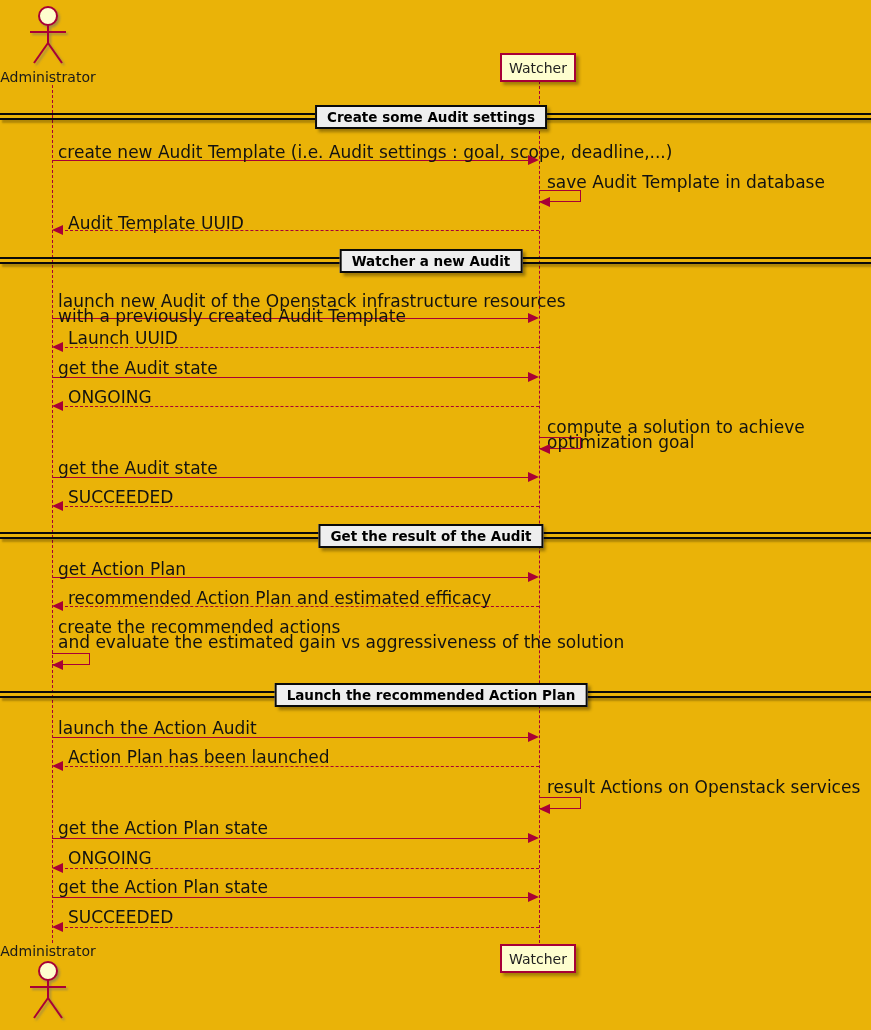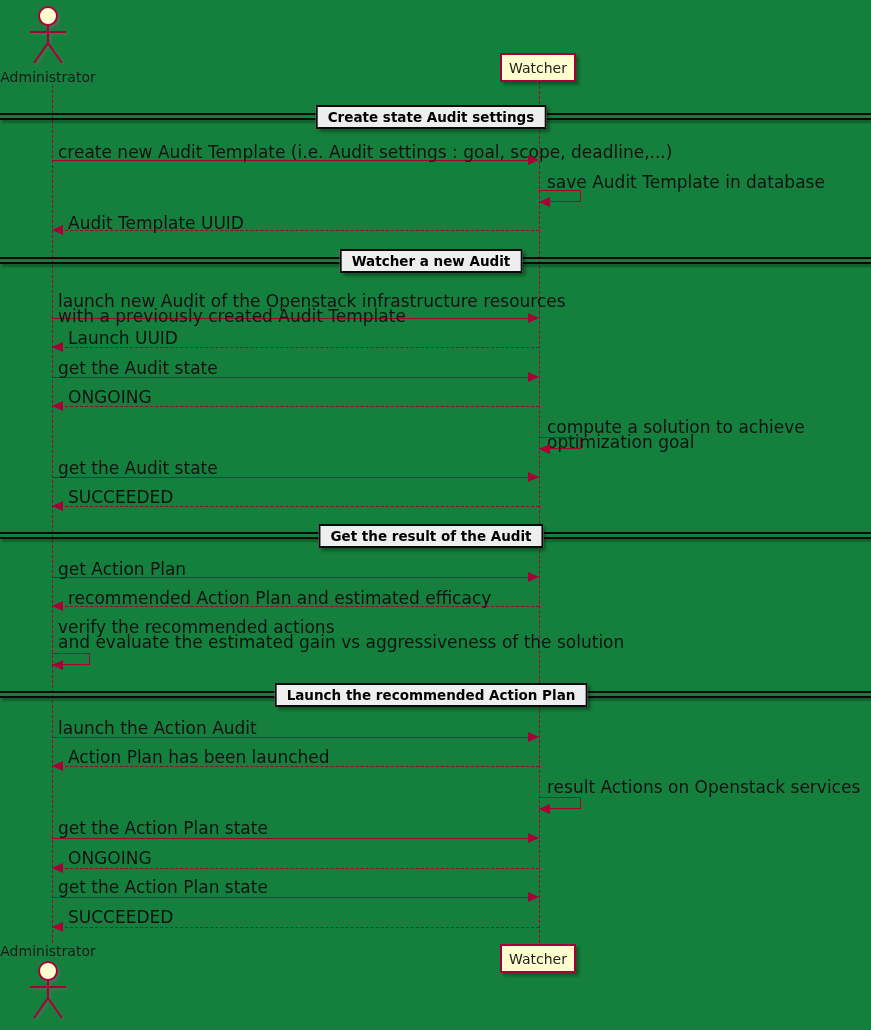--- a/index.html
+++ b/index.html
@@ -1,17 +1,17 @@
 <!DOCTYPE html>
 <html><head>
 <meta charset="utf-8">
 <style>
   html,body{margin:0;padding:0;background:#ffffff;}
   .canvas{
-    position:relative;width:871px;height:1030px;background:#15803d;overflow:hidden;
+    position:relative;width:871px;height:1030px;background:#eab308;overflow:hidden;
     font-family:"DejaVu Sans","Liberation Sans",sans-serif;color:#121212;
   }
   .lifeline{position:absolute;width:0;border-left:1px dashed #A80036;z-index:1;}
   .participant-box{
     position:absolute;left:500px;width:76px;height:29px;box-sizing:border-box;
     background:#FEFECE;border:2px solid #A80036;z-index:6;
     display:flex;align-items:center;justify-content:center;
     font-size:14px;color:#222;box-shadow:3px 3px 3px rgba(0,0,0,0.30);
   }
   .actor-figure{position:absolute;left:26px;width:44px;height:64px;z-index:6;
@@ -50,21 +50,21 @@
     <line x1="22" y1="38" x2="36" y2="58" stroke="#A80036" stroke-width="2"></line>
   </svg>
   <div class="actor-label" style="top:69px">Administrator</div>
 
   <div class="participant-box" style="top:53px">
     <span>Watcher</span>
   </div>
 
   <div class="divider-lines" style="top:113px"></div>
   <div class="divider-box" style="top:105px">
-    <span>Create state Audit settings</span>
+    <span>Create some Audit settings</span>
   </div>
 
   <div class="msg-label" style="left:58px;top:145px">create new Audit Template (i.e. Audit settings : goal, scope, deadline,...)</div>
   <div class="arrow" style="left:52px;top:160px;width:482px"></div>
   <span class="head right" style="left:528px;top:155px"></span>
 
   <div class="msg-label" style="left:547px;top:175px">save Audit Template in database</div>
   <div class="self-loop" style="left:539px;top:190px;width:42px"></div>
   <span class="head left" style="left:539px;top:197px"></span>
 
@@ -112,21 +112,21 @@
   </div>
 
   <div class="msg-label" style="left:58px;top:562px">get Action Plan</div>
   <div class="arrow" style="left:52px;top:577px;width:482px"></div>
   <span class="head right" style="left:528px;top:572px"></span>
 
   <div class="msg-label" style="left:68px;top:591px">recommended Action Plan and estimated efficacy</div>
   <div class="arrow dashed" style="left:60px;top:606px;width:479px"></div>
   <span class="head left" style="left:52px;top:601px"></span>
 
-  <div class="msg-label" style="left:58px;top:620px">verify the recommended actions
+  <div class="msg-label" style="left:58px;top:620px">create the recommended actions
 and evaluate the estimated gain vs aggressiveness of the solution</div>
   <div class="self-loop" style="left:52px;top:653px;width:38px"></div>
   <span class="head left" style="left:52px;top:660px"></span>
 
   <div class="divider-lines" style="top:691px"></div>
   <div class="divider-box" style="top:683px">
     <span>Launch the recommended Action Plan</span>
   </div>
 
   <div class="msg-label" style="left:58px;top:721px">launch the Action Audit</div>

